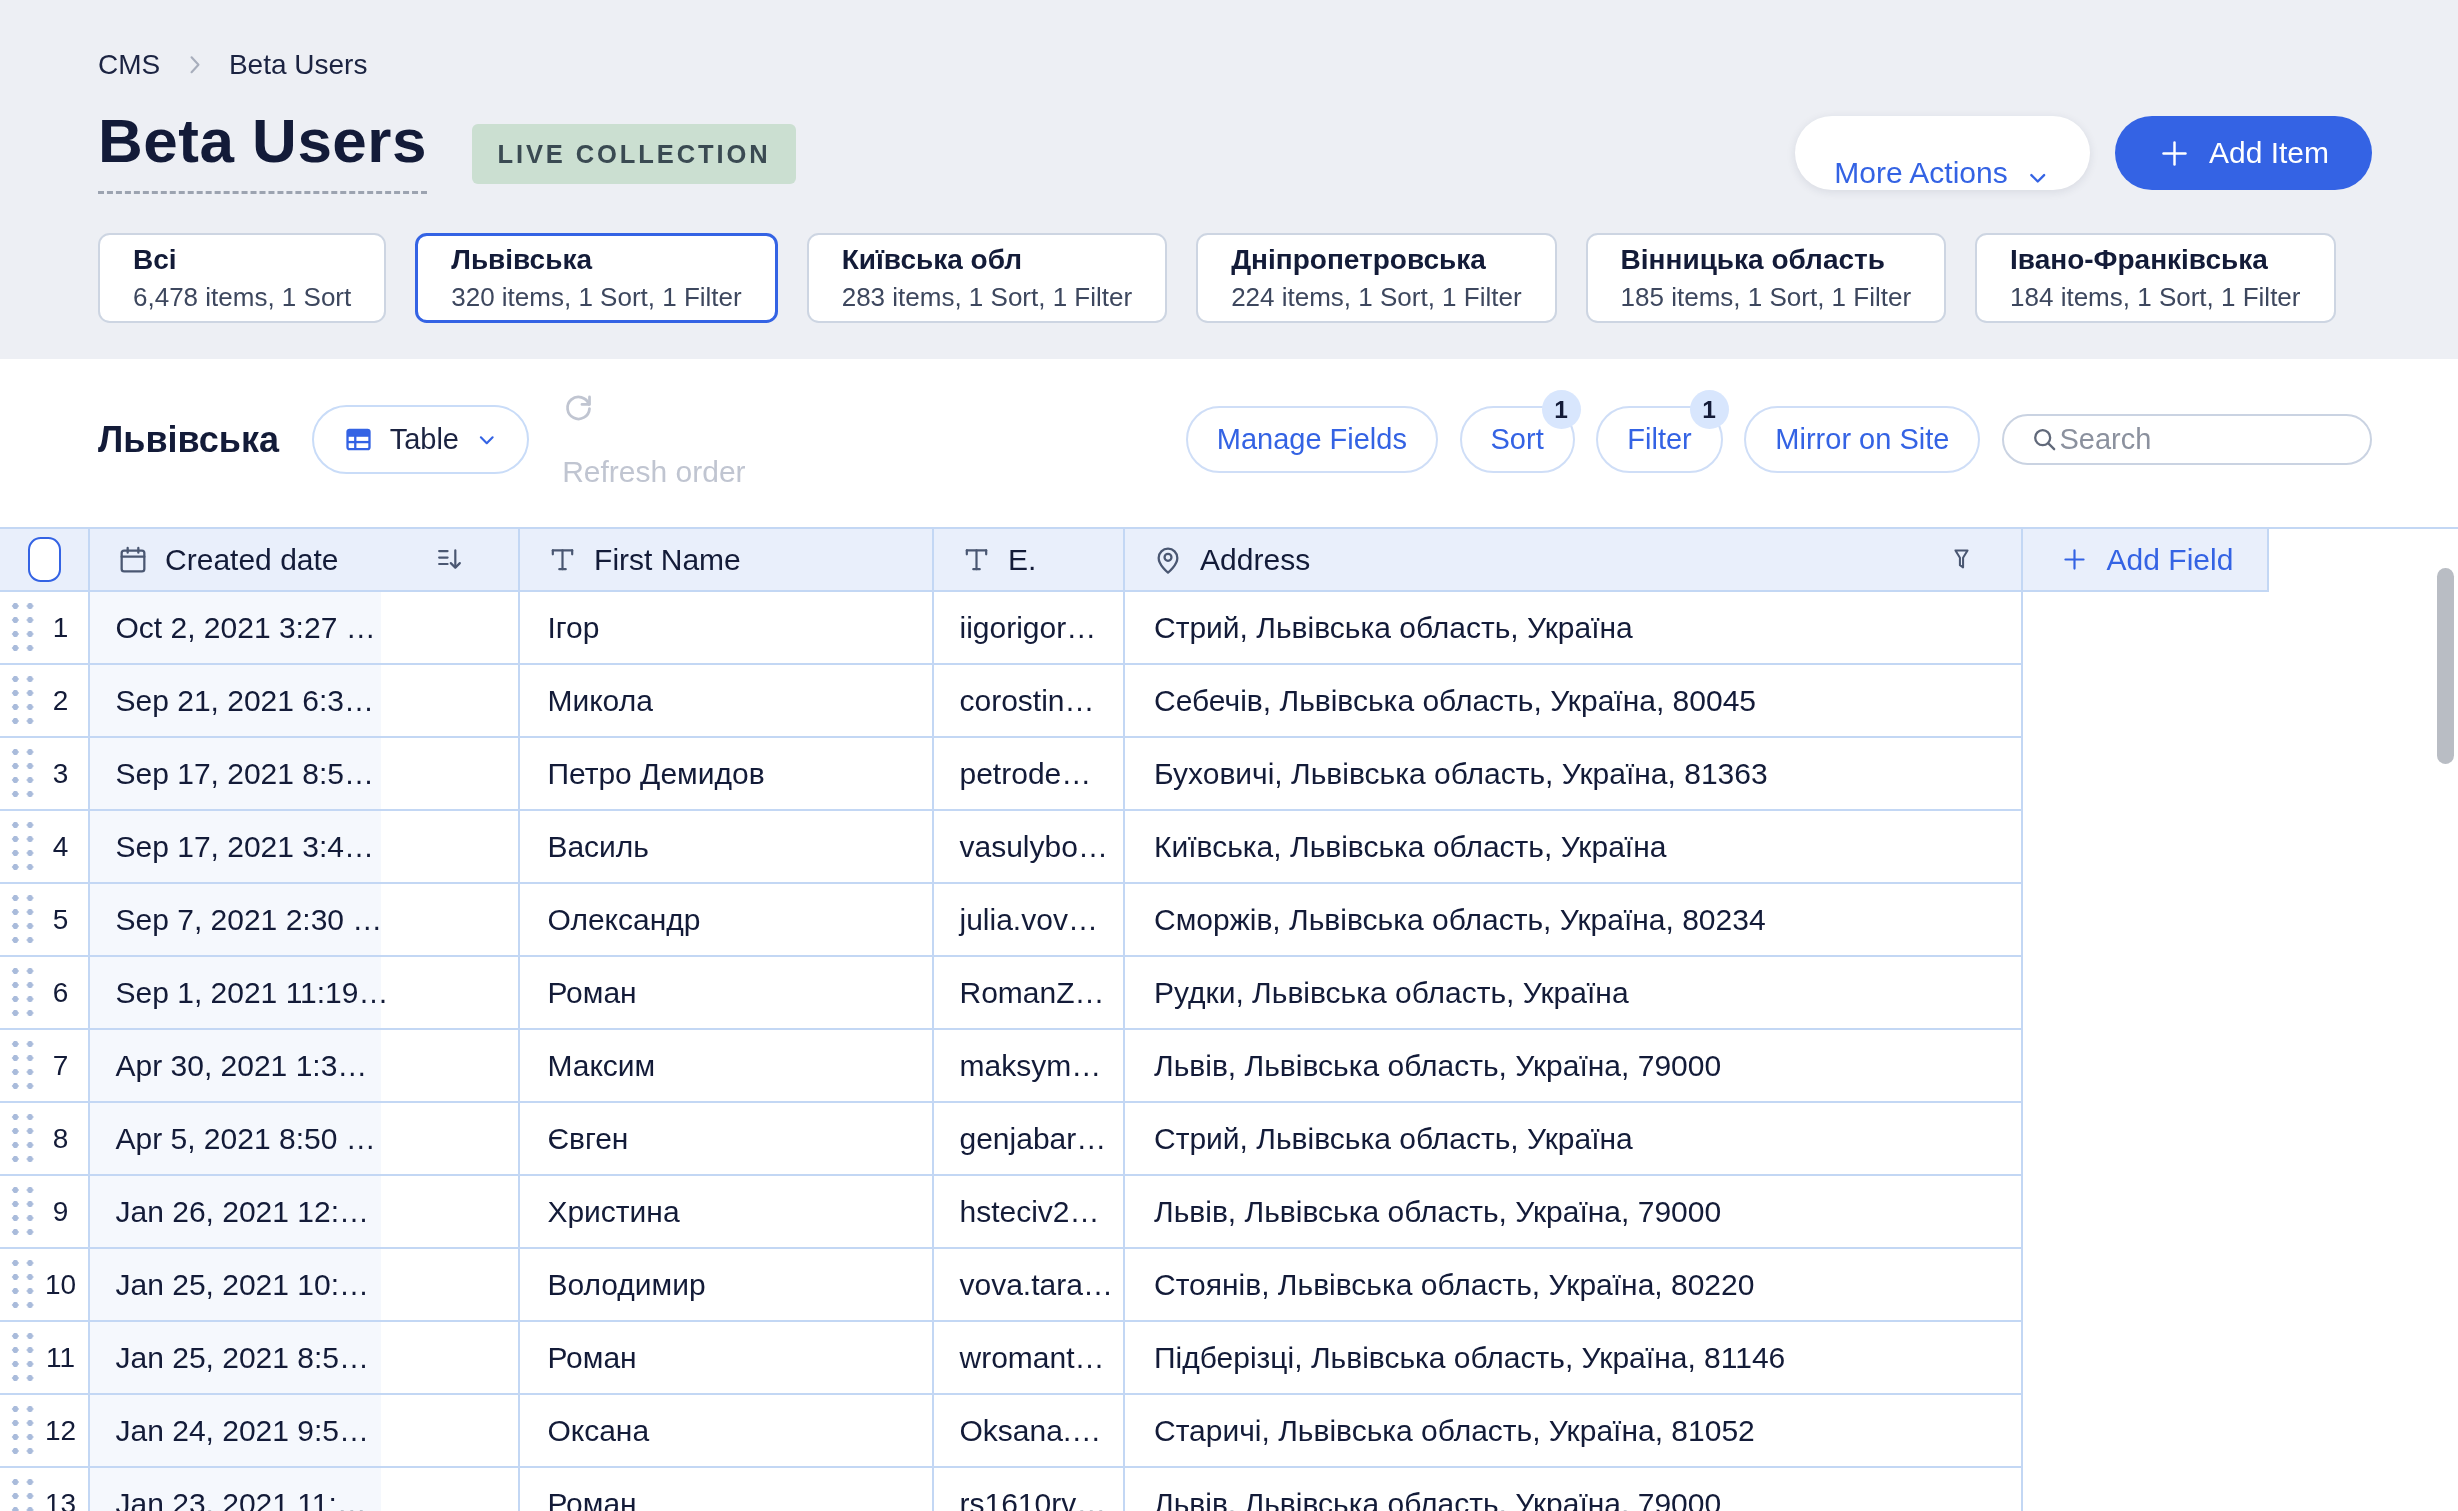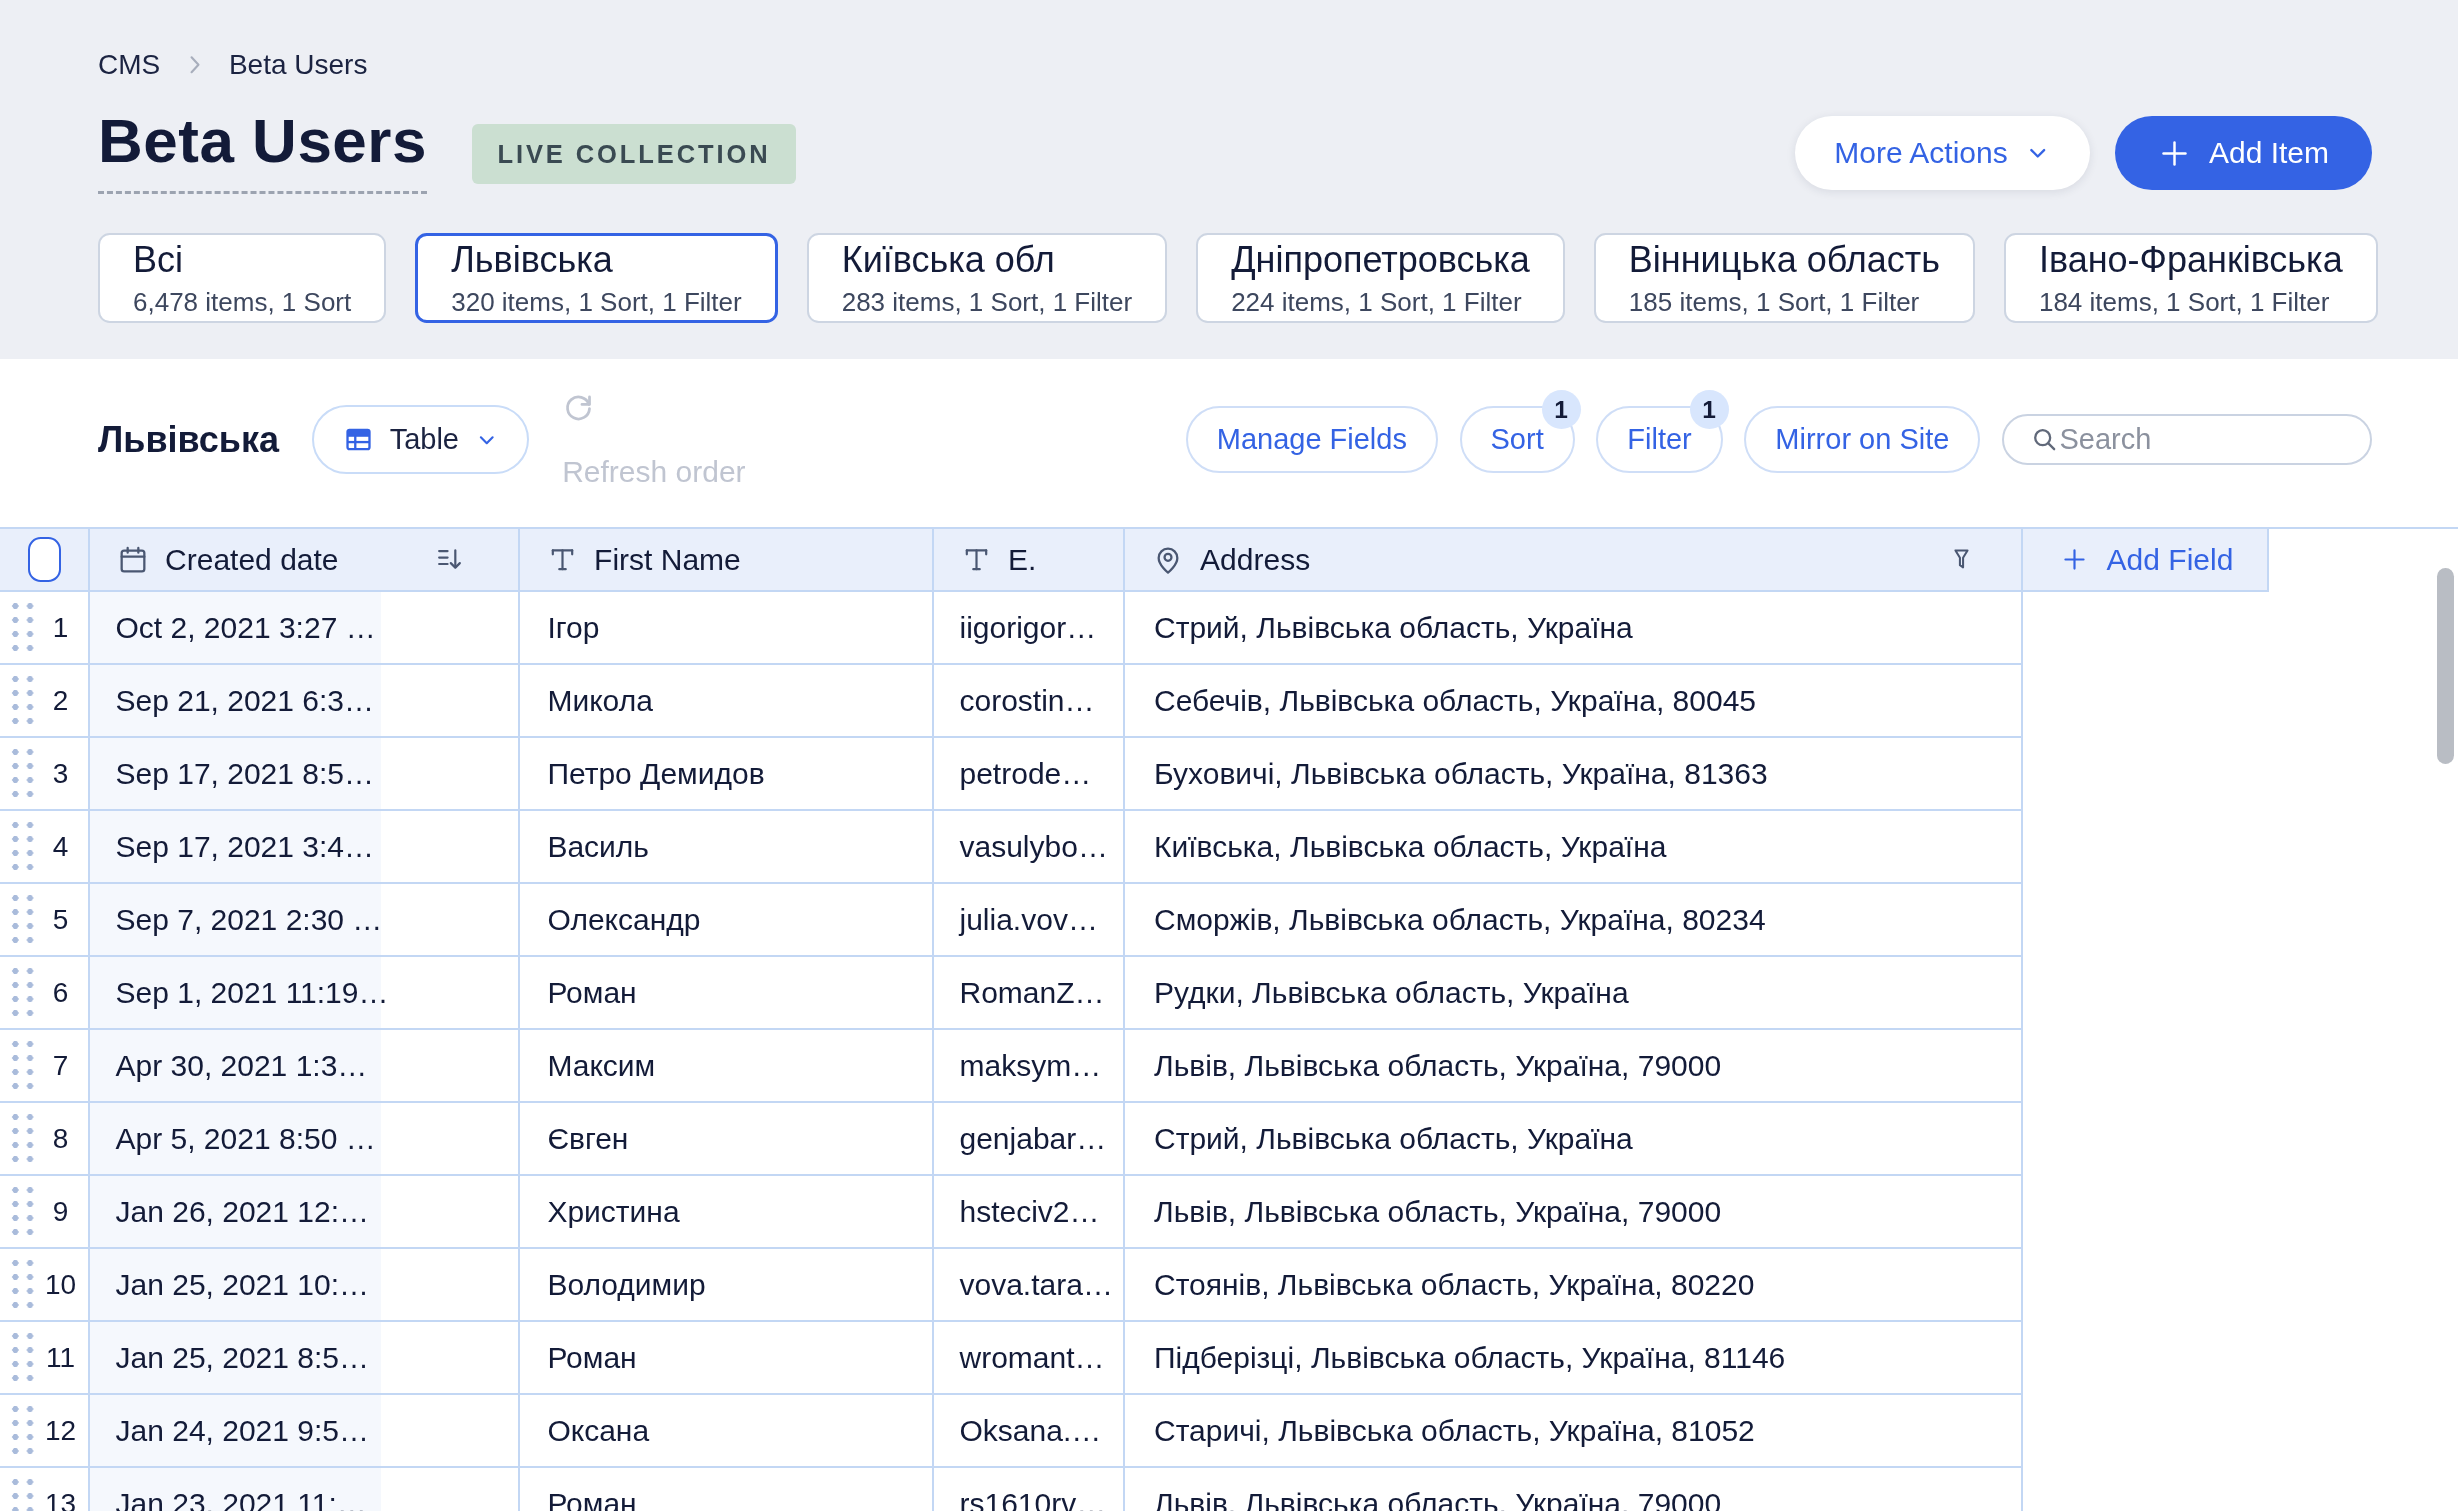--- a/index.html
+++ b/index.html
@@ -25,32 +25,32 @@
   
   .top{position:absolute;top:0;left:0;right:0;height:359px;background:var(--bg);}
   .breadcrumb{display:flex;align-items:center;gap:21.6px;padding:49px 0 0 98px;font-size:28px;color:var(--navy);}
   .crumb{cursor:pointer;}
   .title-row{display:flex;align-items:flex-start;margin:27.4px 0 0 98px;}
   .page-title{font-size:62px;font-weight:700;color:var(--navy2);letter-spacing:0.5px;
     border-bottom:3.9px dashed #9CA3B0;padding-bottom:17.6px;display:inline-block;line-height:1.05;}
   .live-badge{margin:15.7px 0 0 45px;background:var(--green-bg);color:var(--green-text);
     font-size:25.5px;font-weight:700;letter-spacing:2.9px;padding:15.7px 25.5px;border-radius:5.9px;white-space:nowrap;}
   .top-actions{position:absolute;right:86px;top:116px;display:flex;gap:25.5px;align-items:center;}
-  .btn-more{display:inline-flex;align-items:center;gap:17.6px;height:74px;padding:0 39px;border:none;
+  .btn-more{display:inline-flex;align-items:flex-end;gap:17.6px;height:74px;padding:0 39px;border:none;
     border-radius:47px;background:#fff;color:var(--blue);font-size:30px;font-weight:500;cursor:pointer;
     box-shadow:0 2px 9.8px rgba(27,35,65,.10);}
   .btn-add{display:inline-flex;align-items:center;gap:17.6px;height:74px;padding:0 43px;border:none;
     border-radius:47px;background:var(--blue);color:#fff;font-size:30px;font-weight:500;cursor:pointer;}
 
   
   .view-cards{display:flex;gap:29px;margin:39px 0 0 98px;overflow:hidden;padding-right:9.8px;}
   .view-card{flex:none;background:#fff;border:2px solid #CDD5E2;border-radius:11.8px;height:90px;
     padding:0 33px;display:flex;flex-direction:column;justify-content:center;gap:5.9px;cursor:pointer;white-space:nowrap;}
   .view-card.selected{border:3.9px solid var(--blue);}
-  .view-card .vname{font-size:36px;font-weight:400;color:var(--navy2);}
+  .view-card .vname{font-size:28px;font-weight:700;color:var(--navy2);}
   .view-card .vmeta{font-size:26px;color:var(--muted);}
 
   
   .panel{position:absolute;top:359px;left:0;right:0;bottom:0;background:var(--panel);}
   .toolbar{display:flex;align-items:center;padding:31px 86px 0 98px;gap:33px;}
   .view-title{font-size:36px;font-weight:700;color:var(--navy2);}
   .pill{display:inline-flex;align-items:center;gap:13.7px;height:67px;padding:0 29px;border-radius:39px;
     background:#fff;border:2px solid var(--pill-border);color:var(--blue);font-size:29px;cursor:pointer;position:relative;white-space:nowrap;}
   .pill-table{border-color:#C9DCF8;color:var(--navy);gap:15.7px;height:69px;}
   .refresh{display:inline-flex;align-items:flex-start;gap:32px;color:var(--disabled);font-size:30px;flex-direction:column;}

